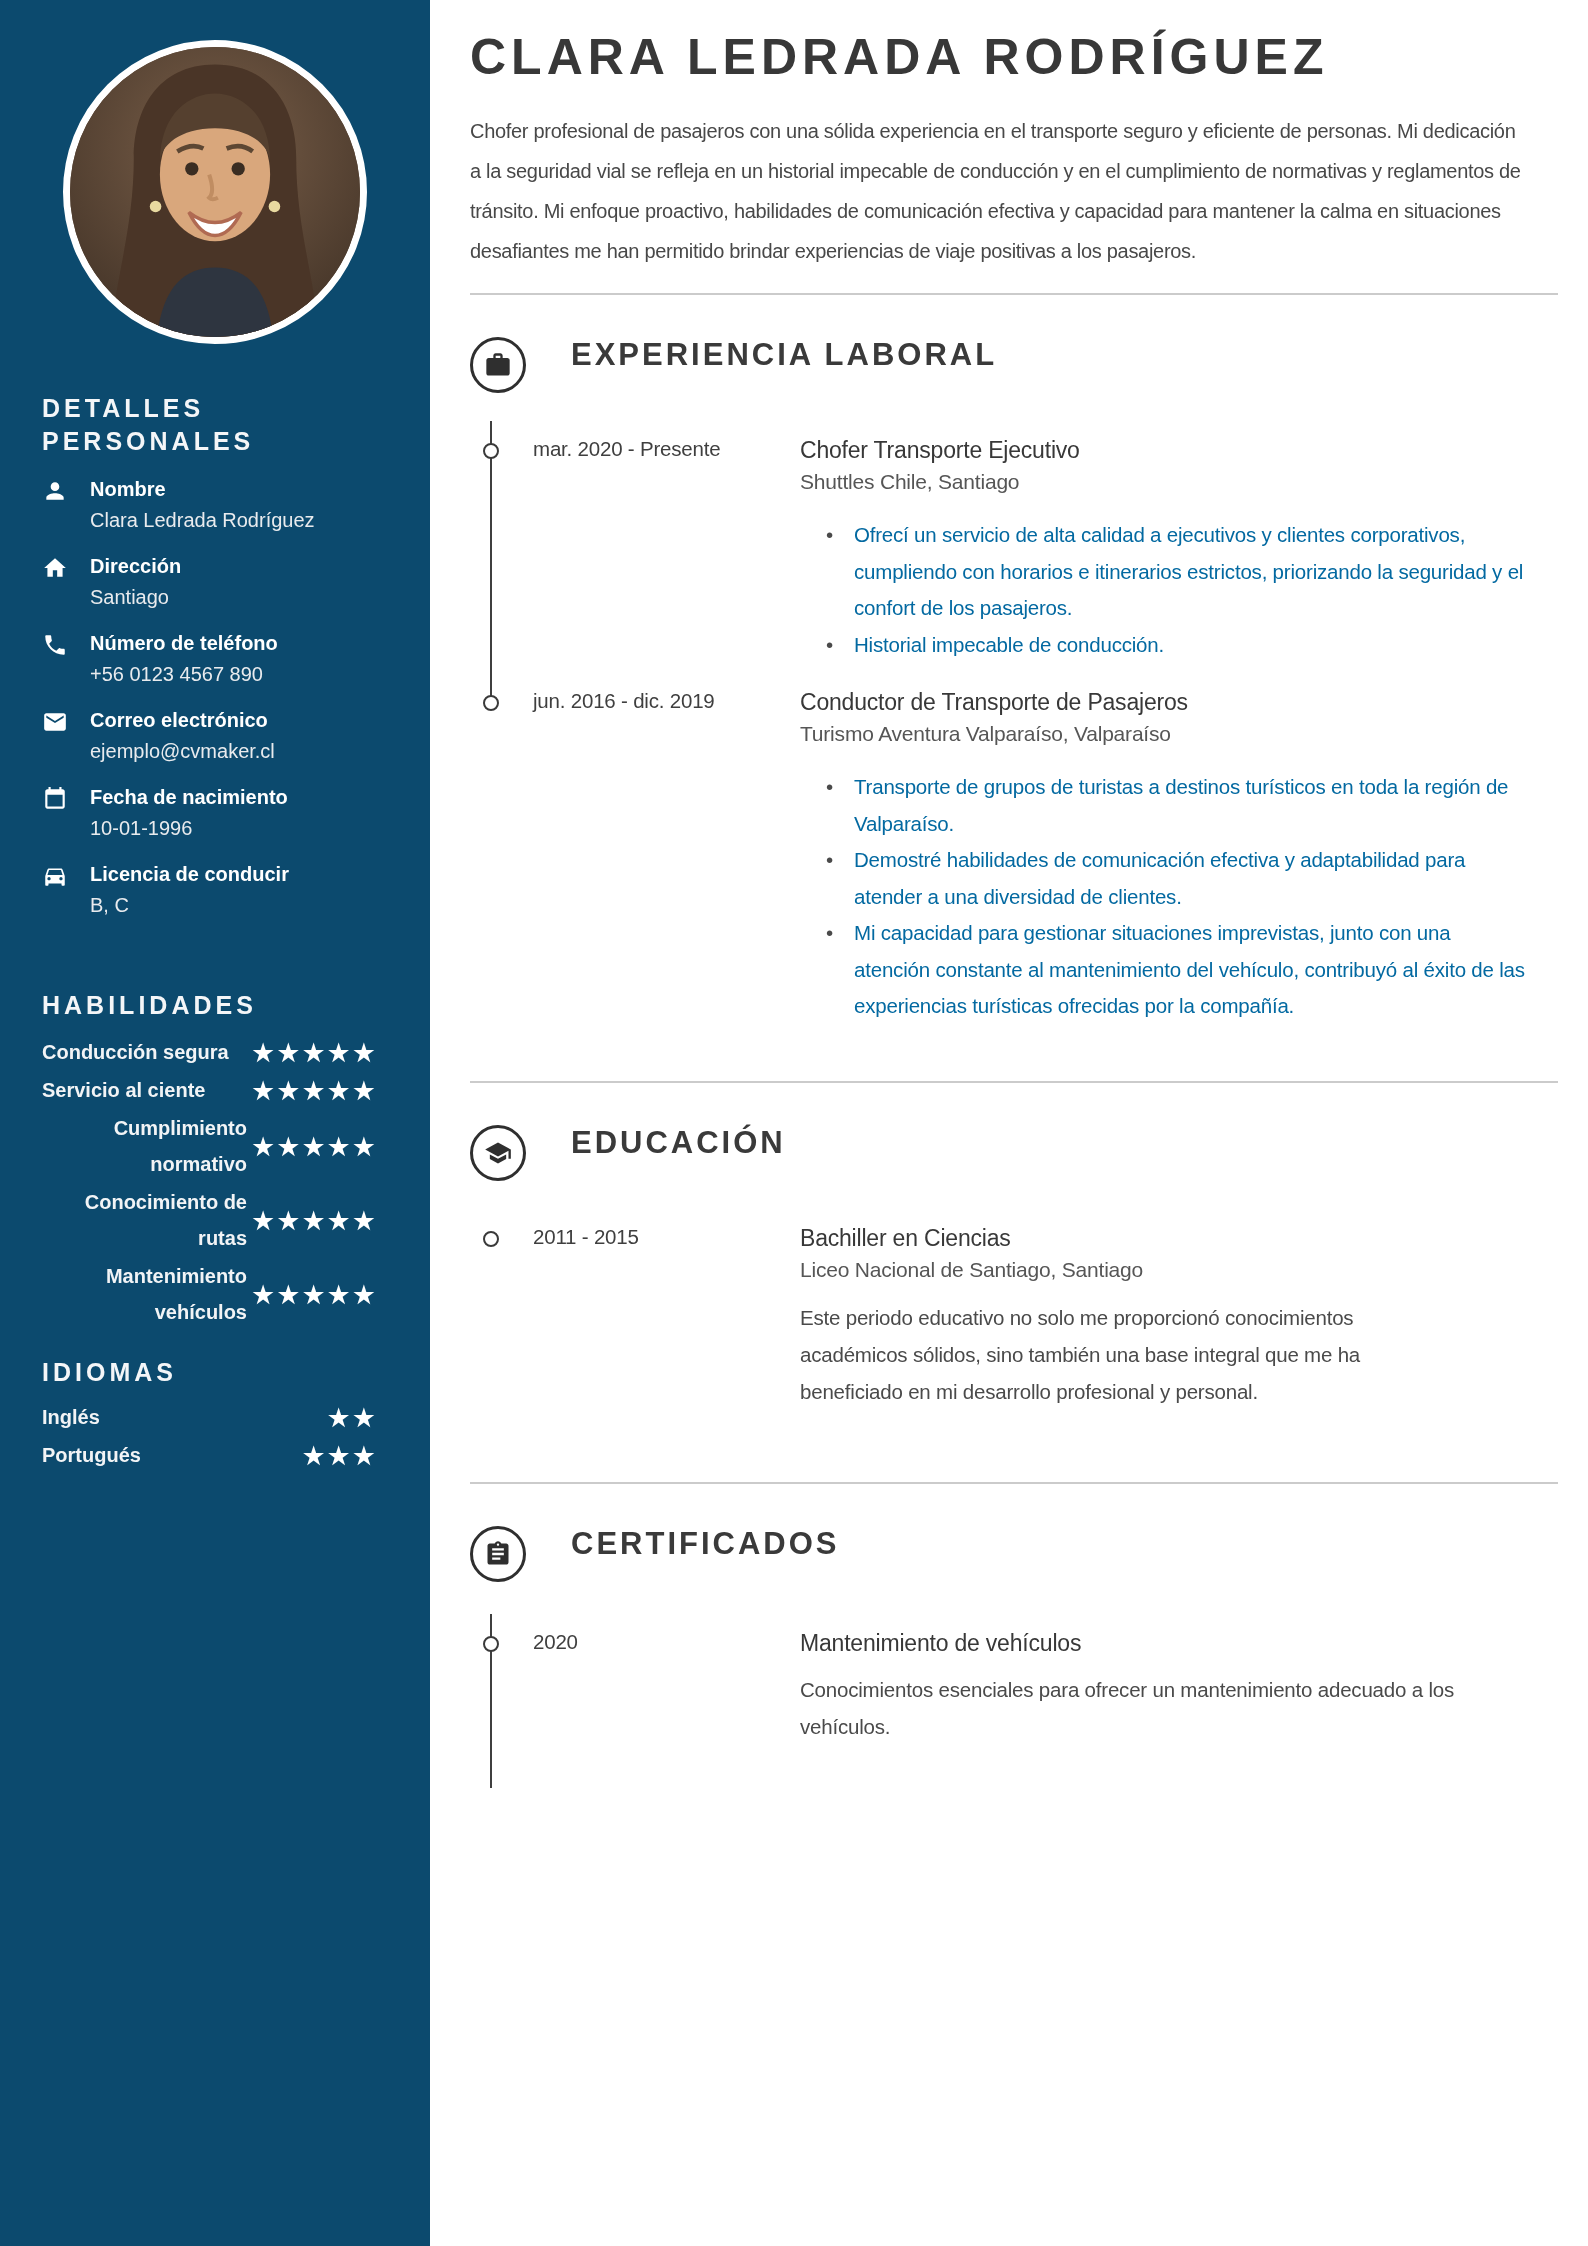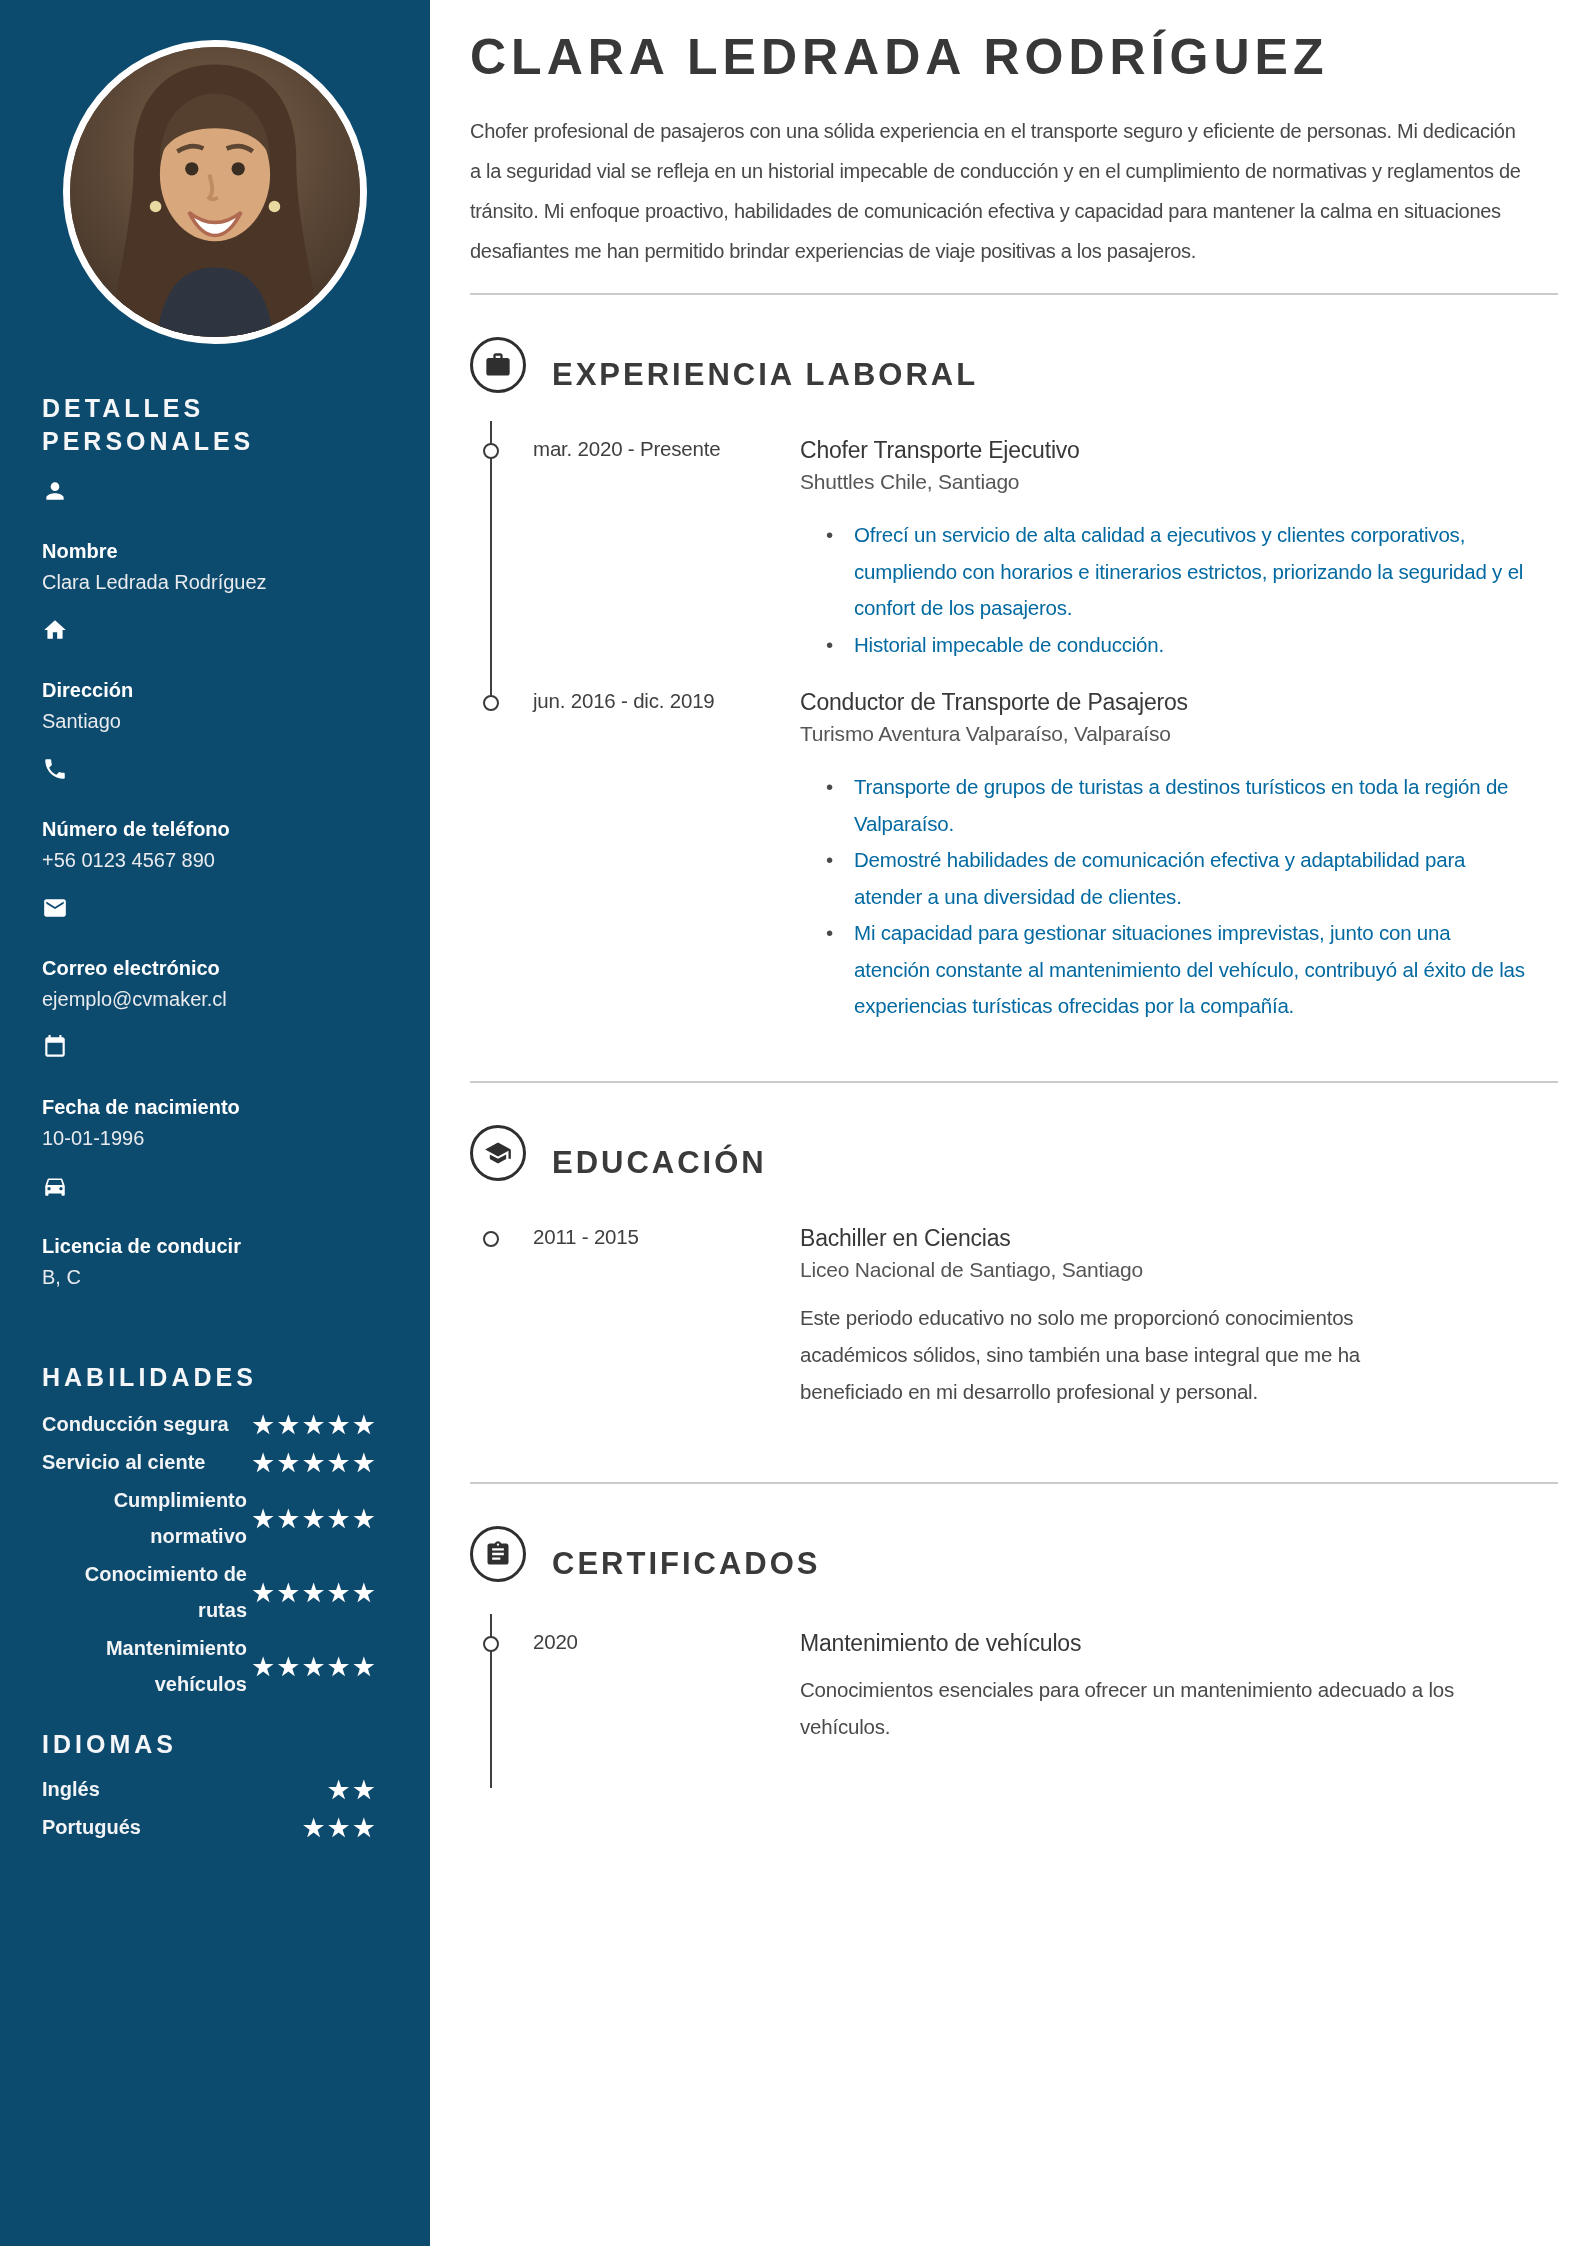--- a/index.html
+++ b/index.html
@@ -6,41 +6,41 @@
   body{width:1588px;height:2246px;font-family:"Liberation Sans","DejaVu Sans",sans-serif;background:#ffffff;}
   .page{display:flex;width:1588px;height:2246px;overflow:hidden;background:#ffffff;}
 
   
   .sidebar{width:430px;flex-shrink:0;background:#0c4a6e;color:#ffffff;}
   .photo-ring{width:290px;height:290px;border:7px solid #ffffff;border-radius:50%;margin:40px auto 0;overflow:hidden;background:#5a4636;}
   .photo-ring svg{display:block;width:100%;height:100%;}
   .side-content{padding:0 53px 0 42px;}
   .side-heading{font-size:25px;font-weight:700;letter-spacing:4px;line-height:33px;margin:0;color:#f4f6f8;}
   .heading-details{margin-top:48px;margin-bottom:16px;}
-  .detail-item{display:flex;gap:32px;margin-bottom:15px;flex-direction:column;}
+  .detail-item{display:flex;gap:22px;margin-bottom:15px;}
   .detail-icon{width:26px;height:26px;flex-shrink:0;margin-top:4px;}
   .detail-icon svg{width:26px;height:26px;fill:#ffffff;display:block;}
   .detail-label{font-size:20px;font-weight:700;line-height:31px;color:#ffffff;}
   .detail-value{font-size:20px;line-height:31px;color:#e9ebee;}
   .heading-skills{margin-top:68px;margin-bottom:12px;}
   .skill-row{display:flex;justify-content:space-between;align-items:center;margin-bottom:2px;text-align:right;}
   .skill-label{font-size:20px;font-weight:700;line-height:36px;max-width:205px;color:#f2f4f6;}
   .stars{font-size:27px;letter-spacing:1px;color:#ffffff;white-space:nowrap;font-family:"DejaVu Sans",sans-serif;}
   .heading-langs{margin-top:26px;margin-bottom:10px;}
 
   
   .main{flex:1;box-sizing:border-box;padding:30px 30px 0 40px;}
   .cv-name{font-size:50px;font-weight:700;letter-spacing:5px;line-height:55px;color:#383838;margin:0;}
   .summary{max-width:1060px;font-size:20px;letter-spacing:-0.3px;line-height:40px;color:#484848;margin:26px 0 0 0;}
   .divider{border:none;border-top:2px solid #cbcbcb;margin:0;}
   .divider.d-exp{margin-top:22px;}
   .divider.d-edu{margin-top:56px;}
   .divider.d-cert{margin-top:72px;}
 
-  .section-header{display:flex;align-items:flex-end;gap:26px;margin-top:42px;}
+  .section-header{display:flex;align-items:flex-start;gap:45px;margin-top:42px;}
   .section-icon{width:50px;height:50px;border:3px solid #2f2f2f;border-radius:50%;display:flex;align-items:center;justify-content:center;flex-shrink:0;background:#fff;}
   .section-icon svg{width:28px;height:28px;fill:#2f2f2f;display:block;}
   .section-title{font-size:31px;font-weight:700;letter-spacing:3px;color:#3a3a3a;}
 
   .entries{position:relative;margin-top:42px;}
   .sec-certificados .entries{margin-top:46px;}
   .tl-line{position:absolute;left:20px;top:-14px;width:2px;background:#3f3f3f;}
   .sec-experiencia .tl-line{height:282px;}
   .sec-certificados .tl-line{height:174px;}
 

